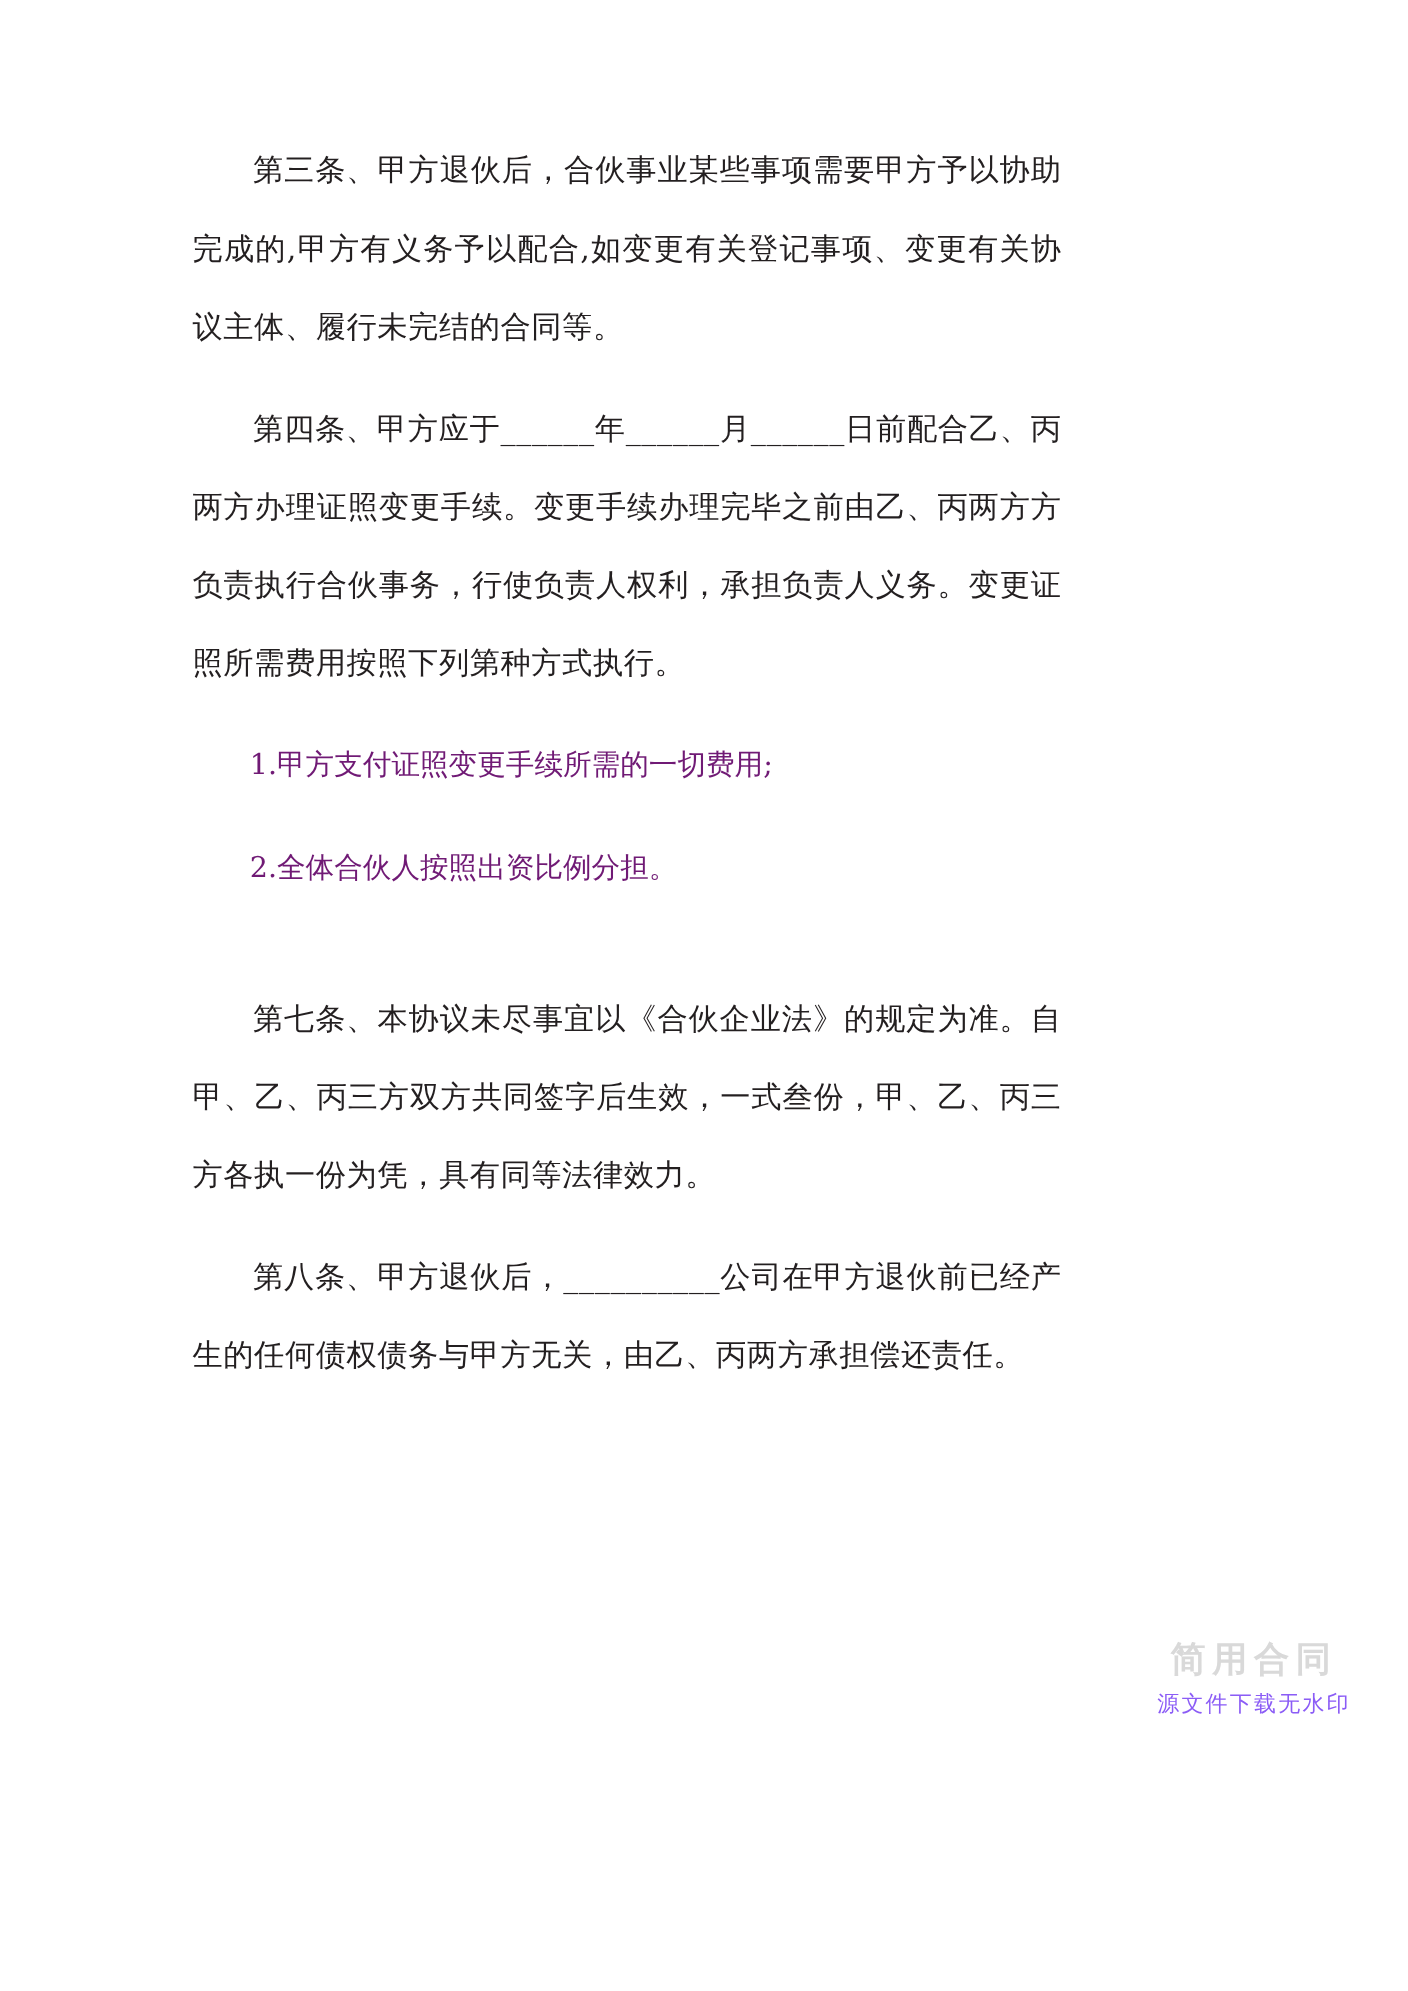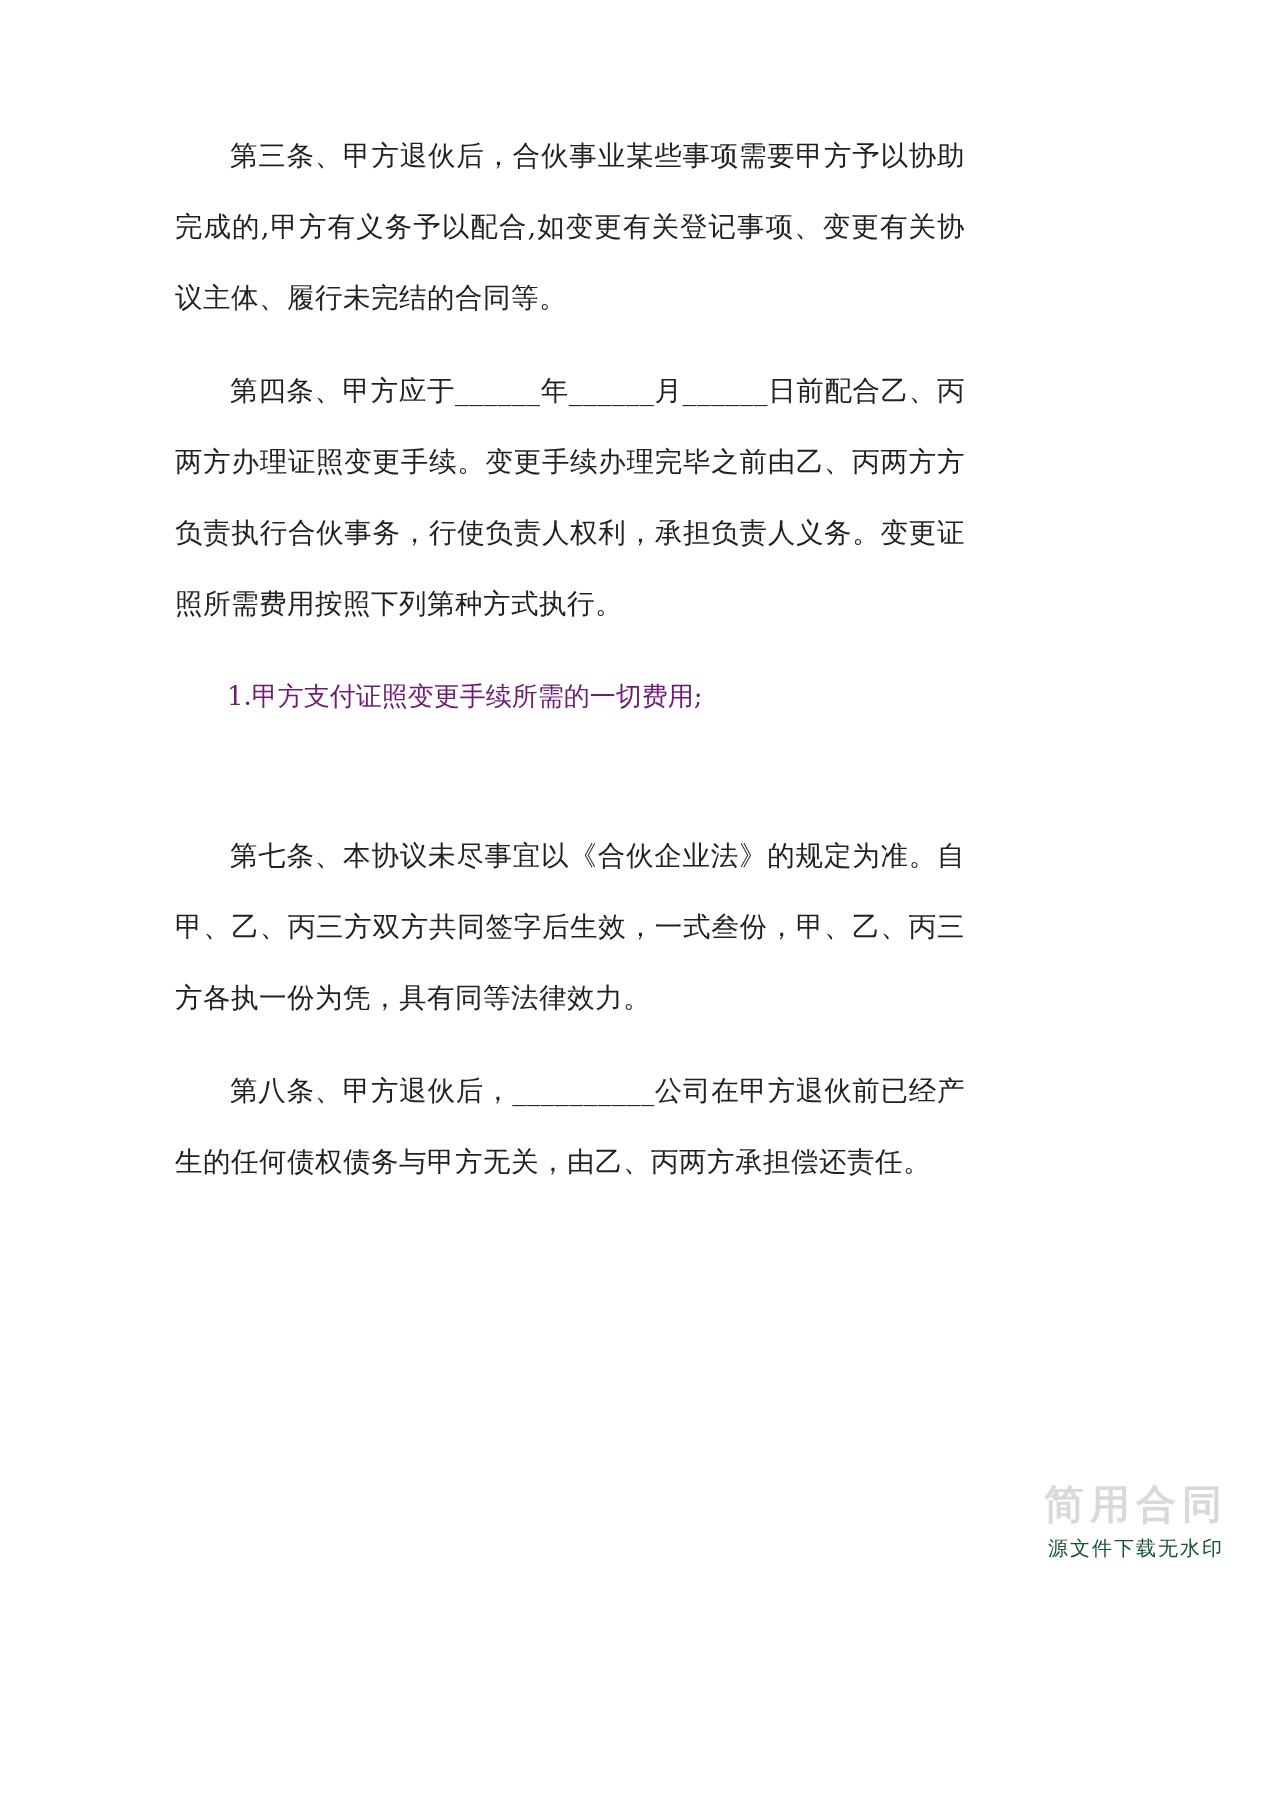--- a/index.html
+++ b/index.html
@@ -56,33 +56,33 @@
   .watermark {
     position: absolute;
     right: 52px;
     bottom: 248px;
     text-align: center;
     user-select: none;
     pointer-events: none;
   }
   .watermark-title {
     font-family: "DejaVu Sans", "Liberation Sans", sans-serif;
-    font-size: 40px;
+    font-size: 32px;
     font-weight: 700;
     letter-spacing: 6px;
     color: #d9d9d9;
     line-height: 1.15;
     white-space: nowrap;
   }
   .watermark-sub {
     font-family: "DejaVu Sans", "Liberation Sans", sans-serif;
     font-size: 20px;
     font-weight: 400;
     letter-spacing: 2px;
-    color: #14532d;
+    color: #8b5cf6;
     margin-top: 8px;
     white-space: nowrap;
   }
 </style>
 </head>
 <body>
 
 <div class="page">
 
   <div class="doc-body">
@@ -92,20 +92,21 @@
     <div class="spacer-sm"></div>
 
     <p class="para">第四条、甲方应于______年______月______日前配合乙、丙两方办理证照变更手续。变更手续办理完毕之前由乙、丙两方方负责执行合伙事务，行使负责人权利，承担负责人义务。变更证照所需费用按照下列第种方式执行。</p>
 
     <div class="spacer-sm"></div>
 
     <p class="list-item">1.甲方支付证照变更手续所需的一切费用;</p>
 
     <div class="spacer-sm"></div>
 
+    <p class="list-item">2.全体合伙人按照出资比例分担。</p>
 
     <div class="spacer-sm"></div>
 
 
     <div class="spacer-sm"></div>
 
 
     <div class="spacer-sm"></div>
 
     <p class="para">第七条、本协议未尽事宜以《合伙企业法》的规定为准。自甲、乙、丙三方双方共同签字后生效，一式叁份，甲、乙、丙三方各执一份为凭，具有同等法律效力。</p>

